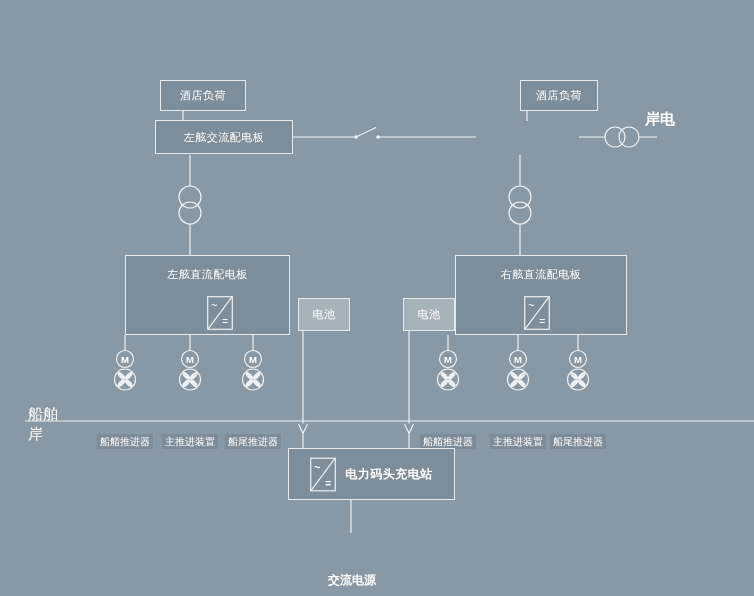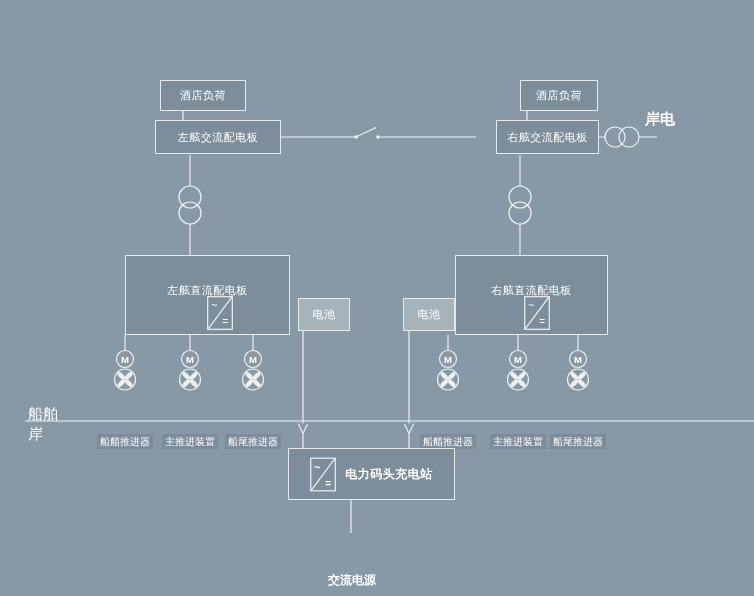--- a/index.html
+++ b/index.html
@@ -14,21 +14,21 @@
   .ln { stroke: var(--line,#eef1f3); stroke-width:1.2; fill:none; }
   .fl { fill: var(--line,#eef1f3); }
   .svgtxt { fill:#fff; font-family:"Liberation Sans","DejaVu Sans",sans-serif; }
   .mtxt { font-size:9.5px; font-weight:bold; }
   .box {
     position:absolute; background: var(--box-fill,#7d8d99);
     border:1px solid var(--box-border,#e6eaed); color: var(--text,#fff);
     display:flex; align-items:center; justify-content:center;
     font-size:11px; letter-spacing:.5px;margin-left:20px;
   }
-  .box.dc { align-items:flex-start; padding-top:27px; }
+  .box.dc { align-items:flex-start; padding-top:11px; }
   .box.battery { background: var(--battery-fill,#a7b3bb); }
   .box.charging { gap:9px; font-size:12px; font-weight:bold; }
   .inv { position:absolute; }
   .chip {
     position:absolute; transform:translateX(-50%);
     background: var(--chip-bg,#7d8c98); color:#fff;
     font-size:10px; line-height:1.1; padding:2px 3px; white-space:nowrap;margin-top:40px;
   }
   .lbl { position:absolute; color:#fff; font-size:15px; white-space:nowrap; }
   .bold { font-weight:bold; }
@@ -183,39 +183,36 @@
   </svg>
 
 
   <div class="box" style="left:140px;top:80px;width:86px;height:31px">
     <span>酒店负荷</span>
   </div>
   <div class="box" style="left:500px;top:80px;width:78px;height:31px">
     <span>酒店负荷</span>
   </div>
 
-  <div class="box" style="left:135px;top:120px;width:126px;height:34px">
+  <div class="box" style="left:135px;top:120px;width:138px;height:34px">
     <span>左舷交流配电板</span>
-  </div>
-  <div class="box" style="left:476px;top:120px;width:103px;height:34px">
-    <span>右舷交流配电板</span>
   </div>
 
   <div class="lbl bold" style="left:645px;top:110px">岸电</div>
 
   <div class="box dc" style="left:105px;top:255px;width:165px;height:80px">
     <span>左舷直流配电板</span>
     <svg class="inv" style="left:81px;top:40px" width="26" height="34" viewBox="0 0 26 34">
       <rect class="ln" x="0.7" y="0.7" width="24.6" height="32.6"></rect>
       <line class="ln" x1="24.8" y1="1.2" x2="1.2" y2="32.8"></line>
       <text class="svgtxt" x="7.5" y="13" font-size="11" text-anchor="middle">~</text>
       <text class="svgtxt" x="18.5" y="29" font-size="10" text-anchor="middle">=</text>
     </svg>
   </div>
-  <div class="box dc" style="left:435px;top:255px;width:153px;height:80px">
+  <div class="box dc" style="left:435px;top:255px;width:172px;height:80px">
     <span>右舷直流配电板</span>
     <svg class="inv" style="left:68px;top:40px" width="26" height="34" viewBox="0 0 26 34">
       <rect class="ln" x="0.7" y="0.7" width="24.6" height="32.6"></rect>
       <line class="ln" x1="24.8" y1="1.2" x2="1.2" y2="32.8"></line>
       <text class="svgtxt" x="7.5" y="13" font-size="11" text-anchor="middle">~</text>
       <text class="svgtxt" x="18.5" y="29" font-size="10" text-anchor="middle">=</text>
     </svg>
   </div>
 
   <div class="box battery" style="left:278px;top:298px;width:52px;height:33px">

